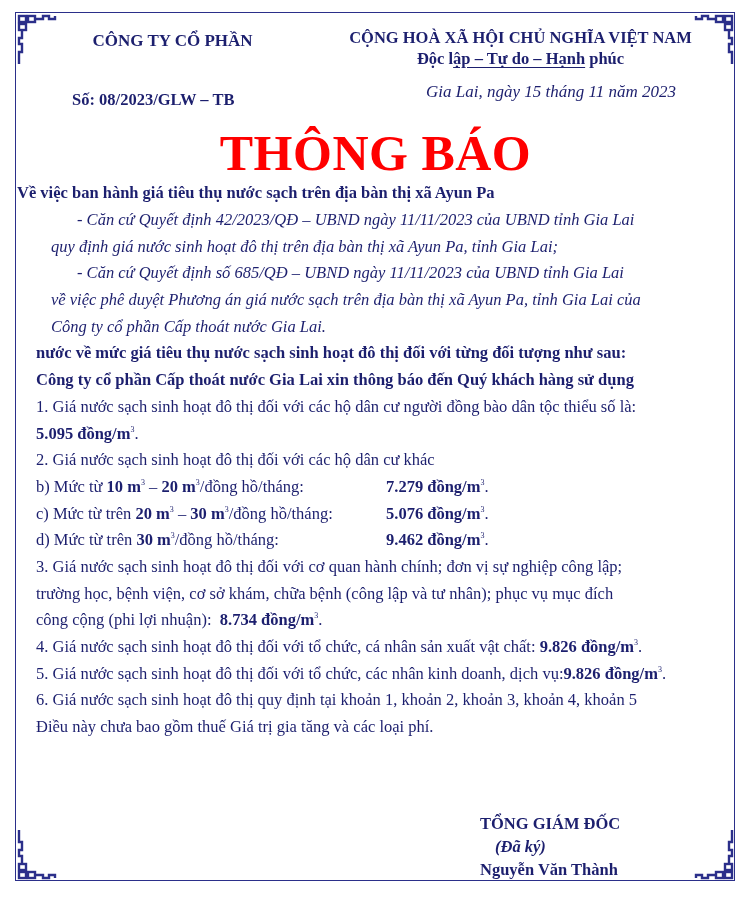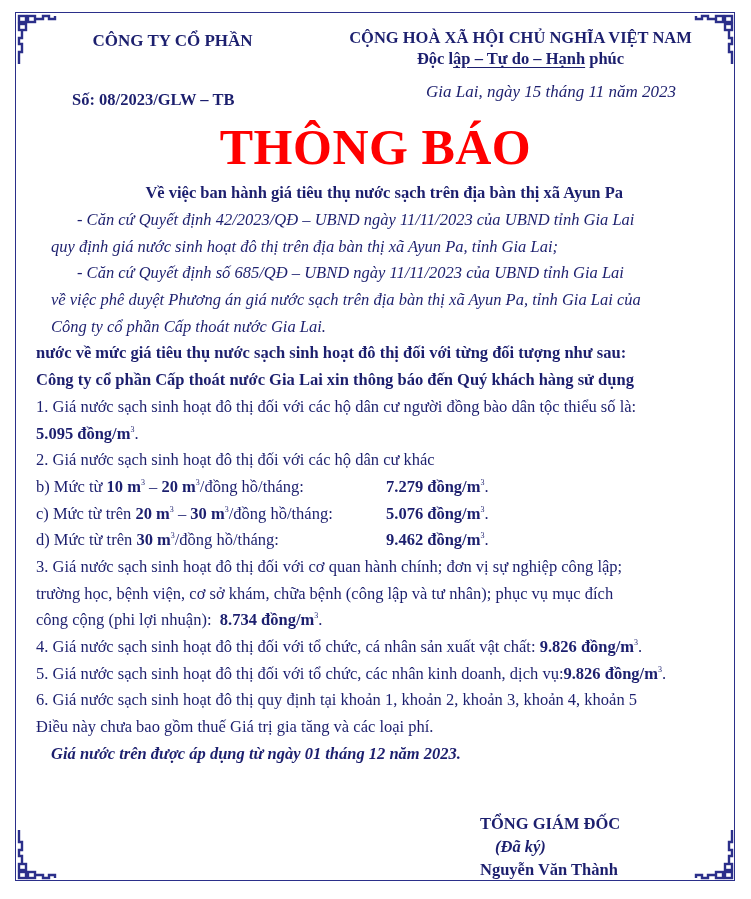--- a/index.html
+++ b/index.html
@@ -18,22 +18,22 @@
   .b { font-weight: bold; }
   .i { font-style: italic; margin-left: 15px; }
 
   .company { left: 40px; top: 30px; width: 265px; font-size: 17px; font-weight: bold; line-height: 22px; text-align: center; }
   .company .u { text-decoration: underline; text-underline-offset: 3px; }
   .docno { left: 72px; top: 90px; font-size: 16.5px; font-weight: bold; }
   .nation { left: 318px; top: 27px; width: 405px; font-size: 16.5px; font-weight: bold; line-height: 21px; text-align: center; }
   .nation .u { text-decoration: underline; text-underline-offset: 3px; }
   .dateline { left: 426px; top: 82px; font-size: 17px; font-style: italic; }
 
-  .title { left: 0; top: 118px; width: 751px; text-align: center; font-size: 50px; font-weight: bold; color: #ff0000; letter-spacing: 0.5px; }
-  .subject { left: 5px; top: 183px; width: 618px; text-align: right; font-size: 16.5px; font-weight: bold; }
+  .title { left: 0; top: 124px; width: 751px; text-align: center; font-size: 50px; font-weight: bold; color: #ff0000; letter-spacing: 0.5px; }
+  .subject { left: 17px; top: 183px; width: 618px; text-align: left; font-size: 16.5px; font-weight: bold; }
 
   .body { left: 36px; top: 207px; width: 700px; font-size: 16.5px; line-height: 26.7px; }
   .line { white-space: nowrap; height: 26.7px; }
   .indent { padding-left: 26px; }
   sup { font-size: 8px; vertical-align: 7px; line-height: 0; }
 
   .sign { left: 480px; top: 812px; width: 200px; text-align: left; font-size: 16.5px; line-height: 23px; font-weight: bold; }
 </style>
 </head>
 <body>
@@ -129,20 +129,19 @@
   <div class="line">3. Giá nước sạch sinh hoạt đô thị đối với cơ quan hành chính; đơn vị sự nghiệp công lập;</div>
   <div class="line">trường học, bệnh viện, cơ sở khám, chữa bệnh (công lập và tư nhân); phục vụ mục đích</div>
   <div class="line"><span style="white-space:pre">công cộng (phi lợi nhuận):  </span><span class="b">8.734 đồng/m</span><sup>3</sup><span>.</span></div>
 
   <div class="line"><span style="white-space:pre">4. Giá nước sạch sinh hoạt đô thị đối với tổ chức, cá nhân sản xuất vật chất: </span><span class="b">9.826 đồng/m</span><sup>3</sup><span>.</span></div>
 
   <div class="line"><span>5. Giá nước sạch sinh hoạt đô thị đối với tổ chức, các nhân kinh doanh, dịch vụ:</span><span class="b">9.826 đồng/m</span><sup>3</sup><span>.</span></div>
 
   <div class="line">6. Giá nước sạch sinh hoạt đô thị quy định tại khoản 1, khoản 2, khoản 3, khoản 4, khoản 5</div>
   <div class="line">Điều này chưa bao gồm thuế Giá trị gia tăng và các loại phí.</div>
-  <div class="line b i">Giá nước trên được áp dụng từ ngày 01 tháng 12 năm 2023.</div>
 </div>
 
 <div class="abs sign">
   <div>TỔNG GIÁM ĐỐC</div>
   <div class="i">(Đã ký)</div>
   <div>Nguyễn Văn Thành</div>
 </div>
 
 </body></html>

